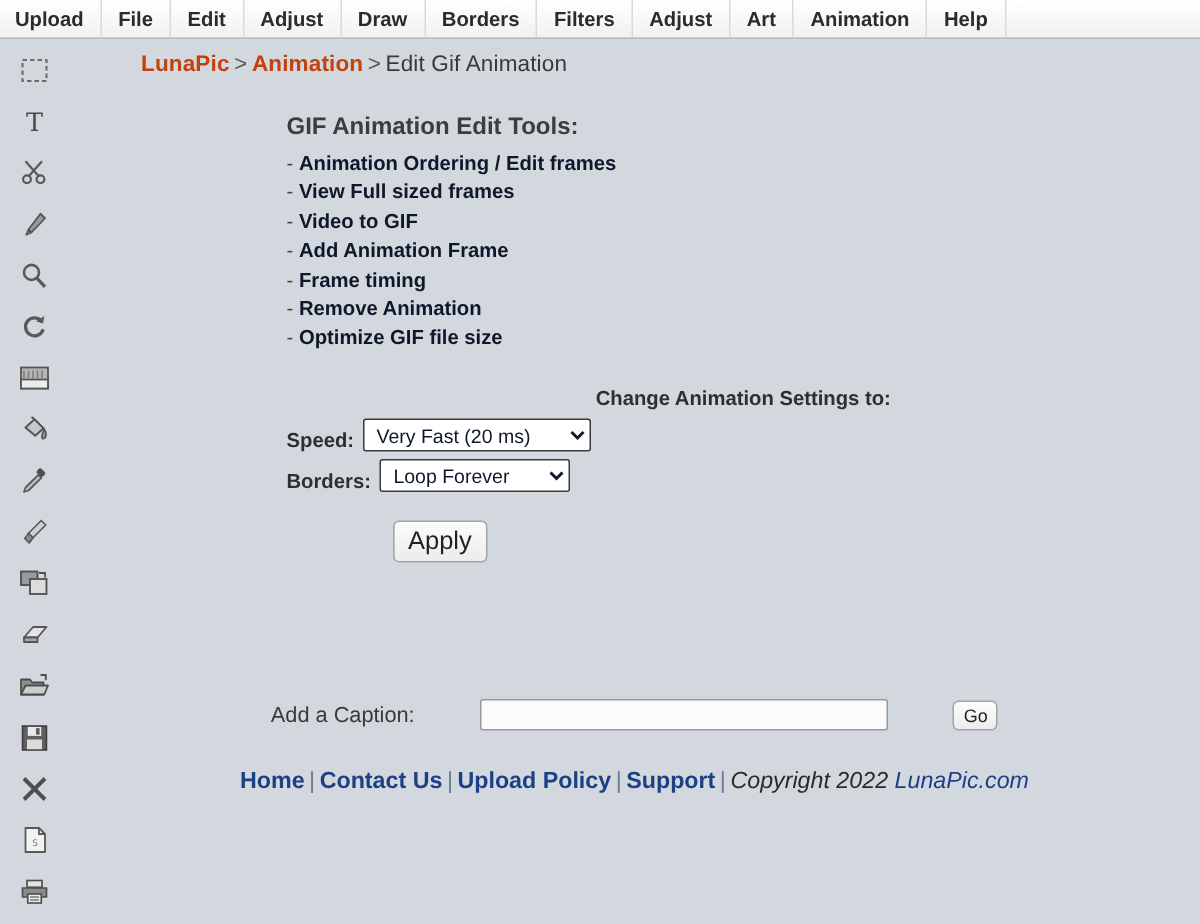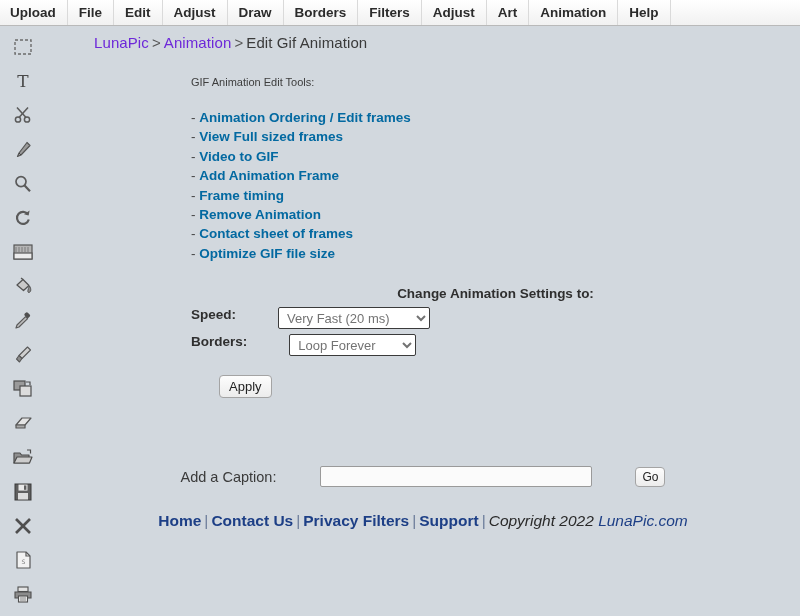--- a/index.html
+++ b/index.html
@@ -69,101 +69,102 @@
   }
 
   .breadcrumb {
     font-size: 15px;
     color: #333333;
     padding-top: 8px;
     padding-left: 42px;
     letter-spacing: .1px;
   }
   .breadcrumb .crumb-link {
-    color: #6d28d9;
-    font-weight: normal;
+    color: #c2410c;
+    font-weight: bold;
     text-decoration: none;
     cursor: pointer;
   }
   .breadcrumb .sep { color: #555; font-weight: normal; margin: 0 3px; }
   .breadcrumb .current { color: #3a3a3a; }
 
   .tools-block {
     margin-top: 25px;
     padding-left: 139px;
   }
   .tools-heading {
-    font-size: 11px;
+    font-size: 16px;
     color: #3d3d3d;
-    margin-bottom: 20px;
+    margin-bottom: 5px;
+    font-weight: bold;
   }
   .tool-line {
     font-size: 13.5px;
     color: #3d3d3d;
     line-height: 19.4px;
     white-space: nowrap;
   }
   .tool-line .dash { color: #444; }
   .tool-line a {
-    color: #0369a1;
+    color: #0f172a;
     font-weight: bold;
     text-decoration: none;
     cursor: pointer;
   }
 
   .settings-block {
     margin-top: 23px;
     padding-left: 139px;
   }
   .settings-heading {
     font-size: 13.5px;
     font-weight: bold;
     color: #2f2f2f;
     margin-bottom: 6px;
     text-align: center;
   }
   .setting-row {
     display: flex;
-    align-items: flex-start;
+    align-items: flex-end;
     margin-bottom: 5px;
-    gap: 36px;
   }
   .setting-label {
     font-size: 13.5px;
     font-weight: bold;
     color: #2f2f2f;
     margin-right: 6px;
   }
   select.ui-select {
     font-family: "Liberation Sans", sans-serif;
     font-size: 13px;
-    color: #737373;
+    color: #0f172a;
     background: #ffffff;
     border: 1px solid #3b3b3b;
     border-radius: 2px;
     padding: 2px 4px;
     height: 22px;
     box-sizing: border-box;
   }
   select.speed-select { width: 152px; }
   select.loop-select  { width: 127px; }
 
   .apply-row {
     margin-top: 19px;
     padding-left: 28px;
   }
   .btn {
     font-family: "Liberation Sans", sans-serif;
-    font-size: 13px;
+    font-size: 17px;
     color: #232323;
     background: linear-gradient(#fdfdfd, #ececec);
     border: 1px solid #a4a4a4;
     border-radius: 4px;
     padding: 3px 9px;
     cursor: pointer;
+    margin-left: 43px;
   }
 
   .caption-row {
     position: absolute;
     left: 0;
     right: 0;
     top: 440px;
     display: flex;
     align-items: center;
     justify-content: center;
@@ -445,24 +446,20 @@
       <div class="tool-line">
         <span class="dash">-</span>
         <a>Frame timing</a>
       </div>
       <div class="tool-line">
         <span class="dash">-</span>
         <a>Remove Animation</a>
       </div>
       <div class="tool-line">
         <span class="dash">-</span>
-        <a>Contact sheet of frames</a>
-      </div>
-      <div class="tool-line">
-        <span class="dash">-</span>
         <a>Optimize GIF file size</a>
       </div>
     </div>
 
     <div class="settings-block">
       <div class="settings-heading">Change Animation Settings to:</div>
 
       <div class="setting-row">
         <span class="setting-label">Speed:</span>
         <select class="ui-select speed-select">
@@ -482,17 +479,17 @@
       </div>
     </div>
 
     <div class="caption-row">
       <span class="caption-label">Add a Caption:</span>
       <input class="caption-input" type="text" value="" style="">
       <button class="btn go-btn">Go</button>
     </div>
 
     <div class="footer">
-      <a>Home</a><span class="pipe">|</span><a>Contact Us</a><span class="pipe">|</span><a>Privacy Filters</a><span class="pipe">|</span><a>Support</a><span class="pipe">|</span><span class="copy"><span>Copyright 2022 </span><span class="brand">LunaPic.com</span></span>
+      <a>Home</a><span class="pipe">|</span><a>Contact Us</a><span class="pipe">|</span><a>Upload Policy</a><span class="pipe">|</span><a>Support</a><span class="pipe">|</span><span class="copy"><span>Copyright 2022 </span><span class="brand">LunaPic.com</span></span>
     </div>
 
   </div>
 </div>
 
 </body></html>

